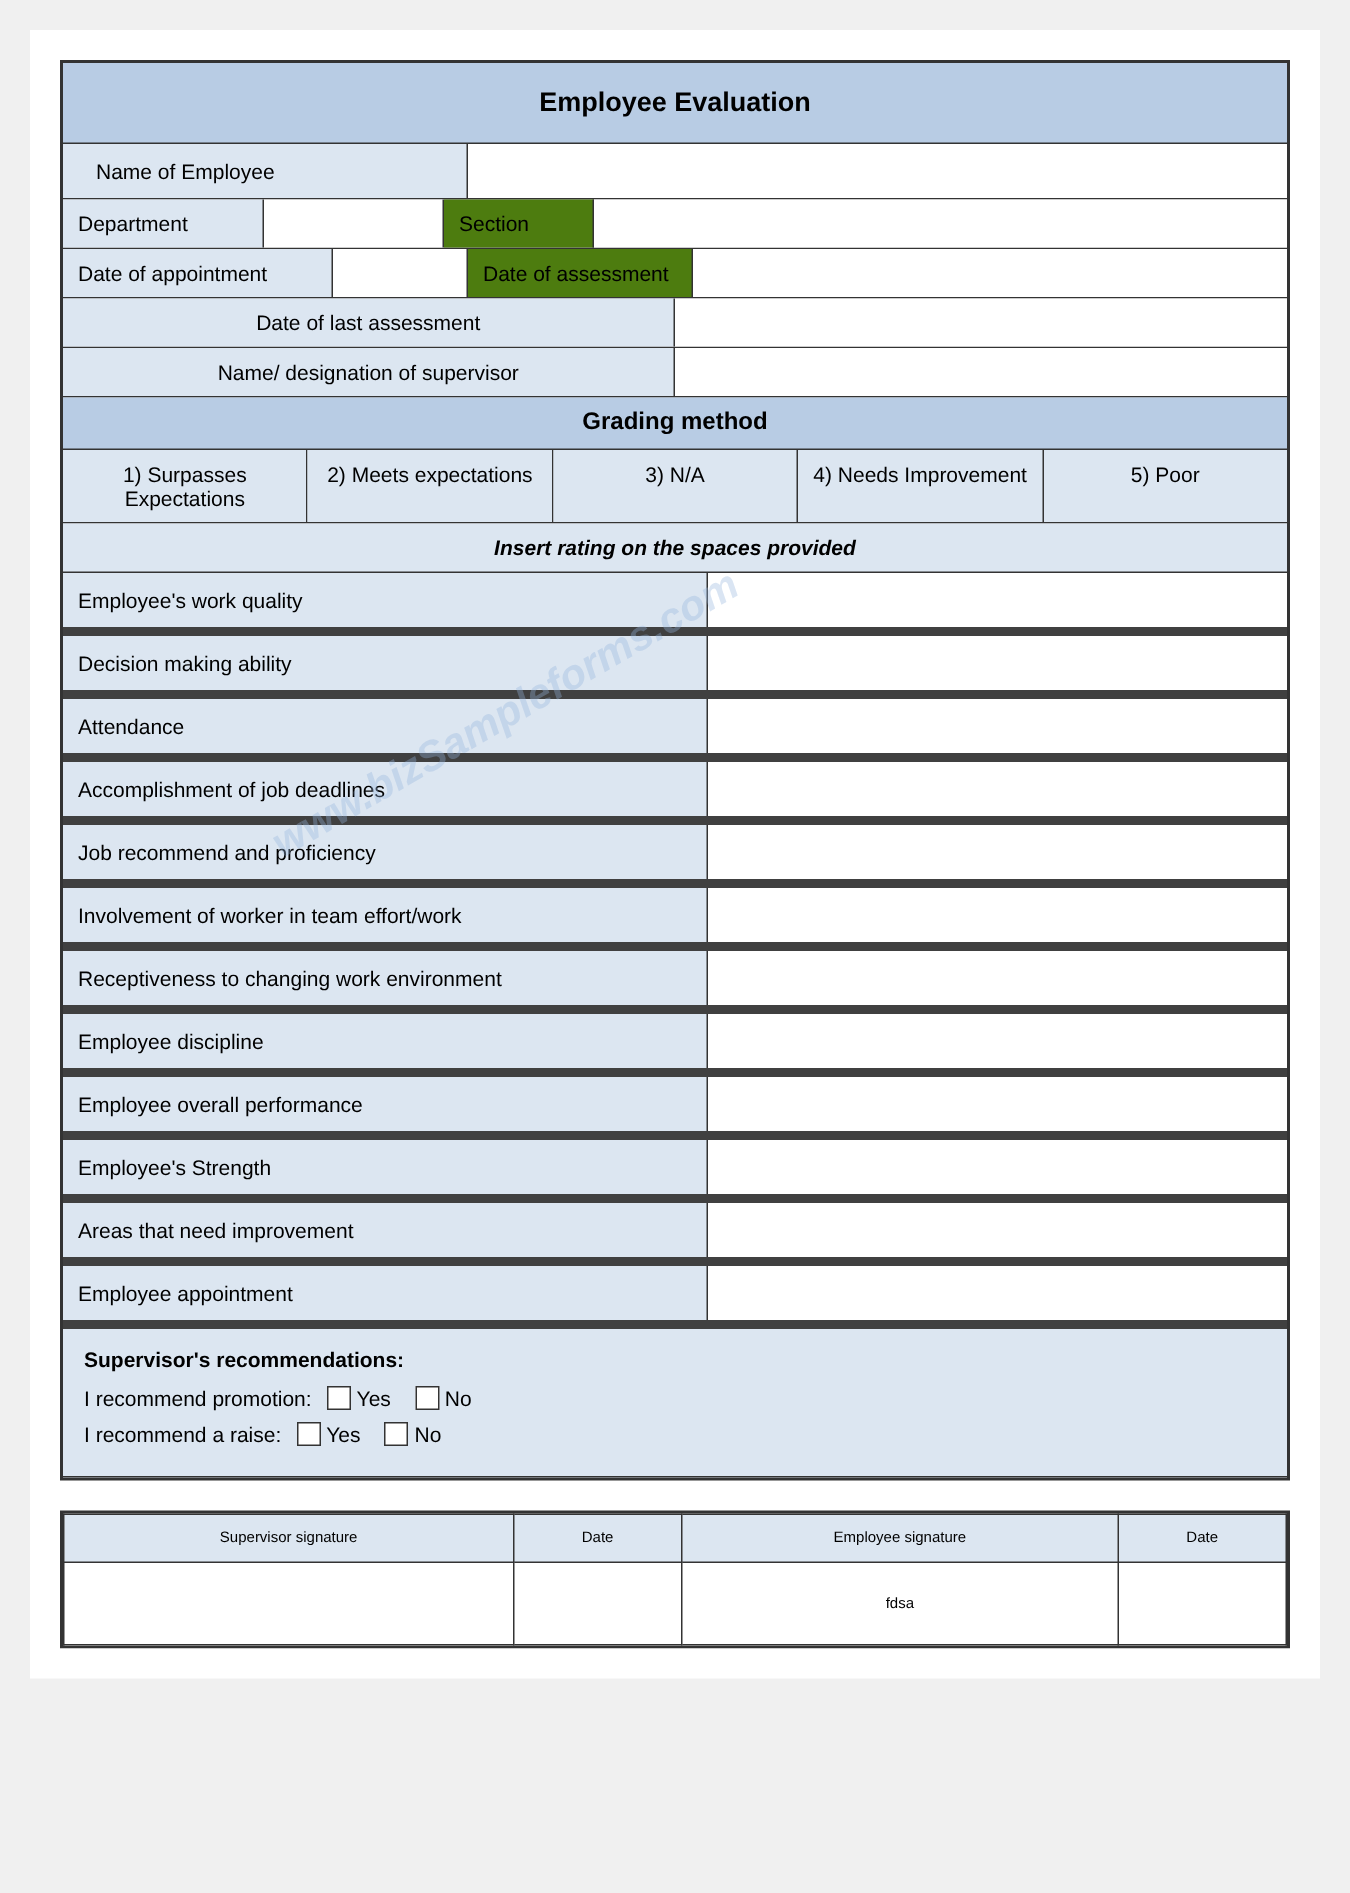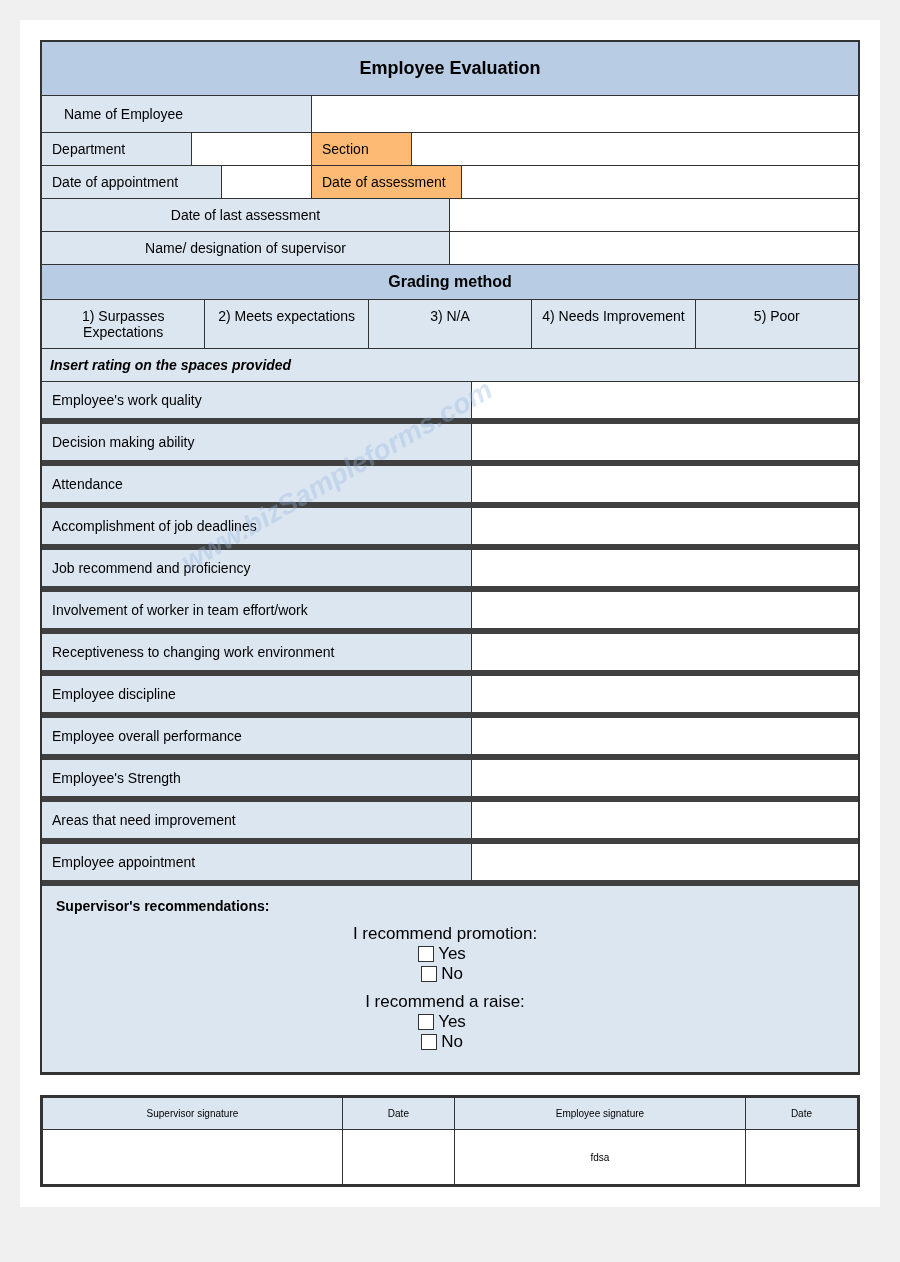--- a/index.html
+++ b/index.html
@@ -50,31 +50,31 @@
       background: white;
     }
     
     .dept-row {
       display: flex;
       border-bottom: 1px solid #333;
     }
     .dept-label {
       background-color: #dce6f1;
       padding: 8px 10px;
-      width: 150px;
+      width: 134px;
       border-right: 1px solid #333;
     }
     .dept-value {
       background: white;
       padding: 8px 10px;
       width: 120px;
       border-right: 1px solid #333;
     }
     .section-label {
-      background-color: #fdba74;
+      background-color: #4d7c0f;
       padding: 8px 10px;
       width: 100px;
       border-right: 1px solid #333;
     }
     .section-value {
       background: white;
       flex: 1;
       padding: 8px 10px;
     }
     
@@ -115,20 +115,21 @@
       border-right: 1px solid #333;
       background-color: #dce6f1;
       font-size: 14px;
     }
     .grade-cell:last-child {
       border-right: none;
     }
     
     .insert-rating-row {
       background-color: #dce6f1;
+      text-align: center;
       padding: 8px;
       font-style: italic;
       font-weight: bold;
       border-bottom: 1px solid #333;
     }
     
     .eval-row {
       display: flex;
       border-bottom: 6px solid #404040;
     }
@@ -149,24 +150,22 @@
       background-color: #dce6f1;
       padding: 12px 14px;
       border-bottom: 1px solid #333;
     }
     .supervisor-rec .rec-title {
       font-weight: bold;
       margin-bottom: 10px;
     }
     .rec-line {
       display: flex;
-      align-items: center;
       margin-bottom: 8px;
-      font-size: 17px;
-      flex-direction: column;
+      font-size: 14px;
     }
     .rec-line .rec-text {
       margin-right: 10px;
     }
     .checkbox-item {
       display: flex;
       align-items: center;
       gap: 4px;
       margin-right: 16px;
     }

